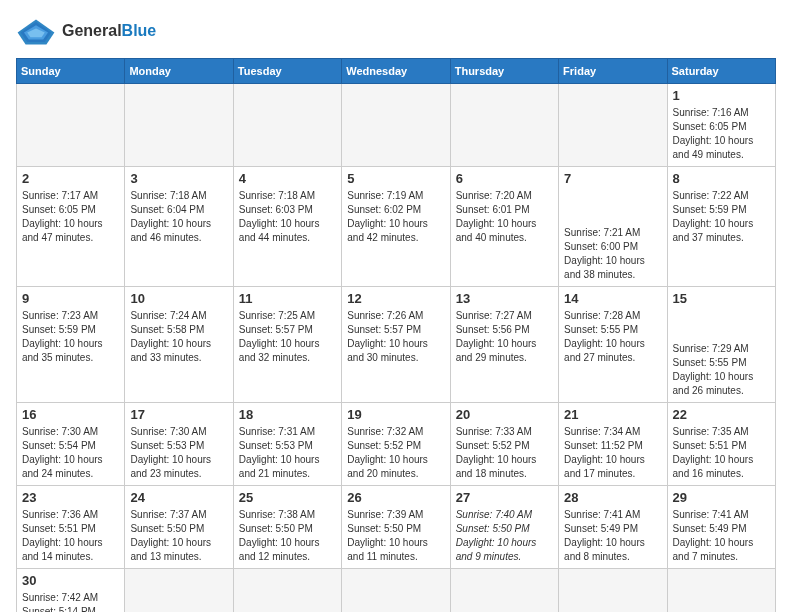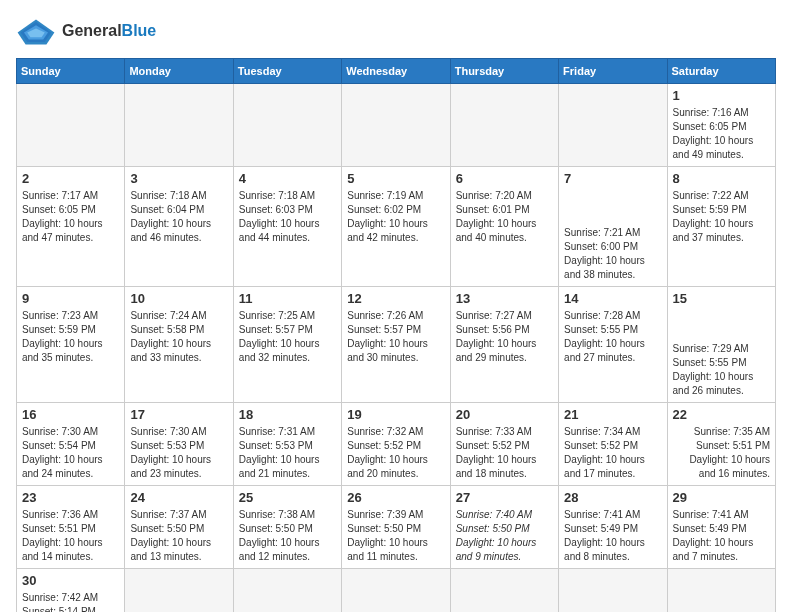--- a/index.html
+++ b/index.html
@@ -245,26 +245,26 @@
         </td>
         <td>
           <span class="day-number">20</span>
           <div class="day-info" style="white-space: pre-line;">Sunrise: 7:33 AM
 Sunset: 5:52 PM
 Daylight: 10 hours and 18 minutes.</div>
         </td>
         <td>
           <span class="day-number">21</span>
           <div class="day-info" style="white-space: pre-line;">Sunrise: 7:34 AM
-Sunset: 5:52 PM
+Sunset: 11:52 PM
 Daylight: 10 hours and 17 minutes.</div>
         </td>
         <td>
           <span class="day-number">22</span>
-          <div class="day-info" style="white-space: pre-line; text-align: right;">Sunrise: 7:35 AM
+          <div class="day-info" style="white-space: pre-line;">Sunrise: 7:35 AM
 Sunset: 5:51 PM
 Daylight: 10 hours and 16 minutes.</div>
         </td>
       </tr>
       <tr>
         <td>
           <span class="day-number">23</span>
           <div class="day-info" style="white-space: pre-line;">Sunrise: 7:36 AM
 Sunset: 5:51 PM
 Daylight: 10 hours and 14 minutes.</div>

